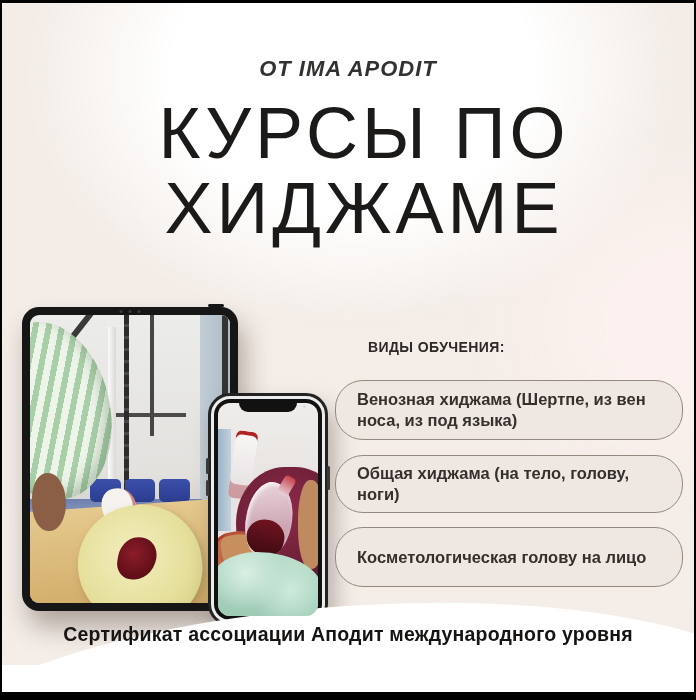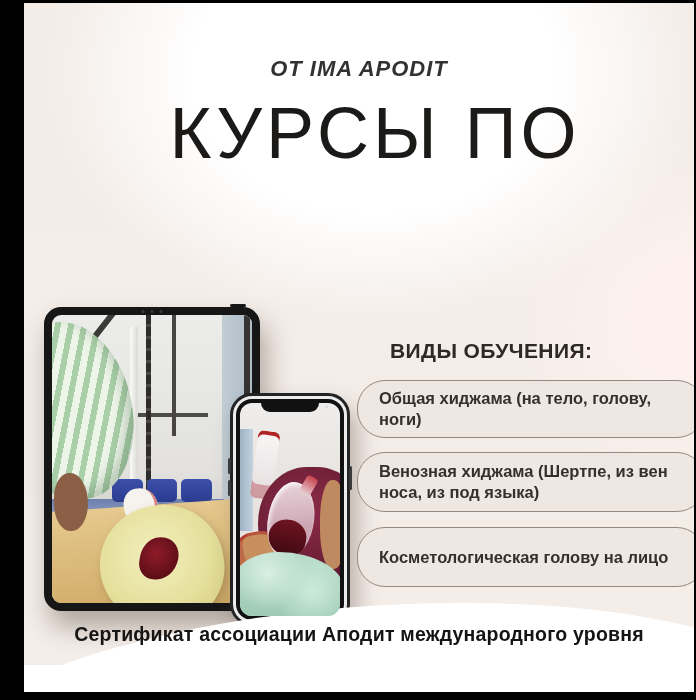--- a/index.html
+++ b/index.html
@@ -5,39 +5,38 @@
   * { margin:0; padding:0; box-sizing:border-box; }
   body { background:#555; font-family:"Liberation Sans", sans-serif; }
   .stage { position:relative; width:696px; height:700px; background:#000; overflow:hidden; margin:0 auto; }
   .content {
     position:absolute; left:2px; top:3px; right:2px; bottom:8px;
     overflow:hidden;
     background:
       radial-gradient(ellipse 330px 255px at 350px 70px, #ffffff 55%, rgba(255,255,255,0) 100%),
       radial-gradient(ellipse 230px 190px at 690px 320px, rgba(252,241,238,0.95) 35%, rgba(252,241,238,0) 100%),
       linear-gradient(180deg, #f3ece7 0%, #f4ede8 100%);
-    margin-left: 22px;
   }
 
   
   .brand-line { position:absolute; left:0; right:0; top:53px; text-align:center;
     font-size:22px; font-style:italic; font-weight:600; letter-spacing:1px; color:#333231; }
   .title { position:absolute; left:0; right:0; top:93px; text-align:center;
     font-size:72px; font-weight:500; letter-spacing:4px; line-height:1.04; color:#1b1a19;padding-left:32px; }
 
   
   .bottom-band { position:absolute; left:-100px; top:603px; width:900px; height:280px;
     background:#ffffff; border-radius:50%; transform:rotate(-4deg); }
   .bottom-fill { position:absolute; left:-10px; right:-10px; top:662px; height:40px; background:#ffffff; }
   .footer-text { position:absolute; left:0; right:0; top:620px; text-align:center;
     font-size:19.5px; font-weight:700; letter-spacing:0.2px; color:#151413; }
 
   
   .types-heading { position:absolute; left:366px; top:336px;
-    font-size:21px; font-weight:700; letter-spacing:0.4px; color:#2c2926; }
+    font-size:14px; font-weight:700; letter-spacing:0.4px; color:#2c2926; }
   .pills { position:absolute; left:333px; top:377px; width:348px; }
   .pill { background:#efe7e1; border:1.6px solid #93897f; border-radius:28px;
     display:flex; align-items:center; padding:7px 12px 7px 21px;
     font-size:16.5px; font-weight:600; line-height:1.28; color:#34302d; }
   .pill-1 { min-height:53px; margin-bottom:14px; }
   .pill-2 { min-height:60px; margin-bottom:15px; }
   .pill-3 { min-height:60px; }
 
   
   .tablet { position:absolute; left:20px; top:304px; width:216px; height:304px;
@@ -128,20 +127,21 @@
 </head>
 <body>
 
 <div class="stage">
   <div class="content">
 
     <div class="brand-line">ОТ IMA APODIT</div>
 
     <div class="title">
       <span>КУРСЫ ПО</span><br>
+      <span>ХИДЖАМЕ</span>
     </div>
 
     <div class="tablet">
       <div class="t-btn"></div>
       <div class="t-cam">
           <i></i>
           <i></i>
           <i></i>
         </div>
       <div class="t-screen">
@@ -184,25 +184,25 @@
           </div>
           <div class="ps-cloth"></div>
           <div class="p-notch"></div>
           <div class="p-dot"></div>
         </div>
       </div>
     </div>
 
     <div class="types-heading">ВИДЫ ОБУЧЕНИЯ:</div>
     <div class="pills">
+      <div class="pill pill-2">
+        <span>Венозная хиджама (Шертпе, из вен носа, из под языка)</span>
+      </div>
       <div class="pill pill-1">
         <span>Общая хиджама (на тело, голову, ноги)</span>
-      </div>
-      <div class="pill pill-2">
-        <span>Венозная хиджама (Шертпе, из вен носа, из под языка)</span>
       </div>
       <div class="pill pill-3">
         <span>Косметологическая голову на лицо</span>
       </div>
     </div>
 
     <div class="bottom-band"></div>
     <div class="bottom-fill"></div>
     <div class="footer-text">Сертификат ассоциации Аподит международного уровня</div>
 

